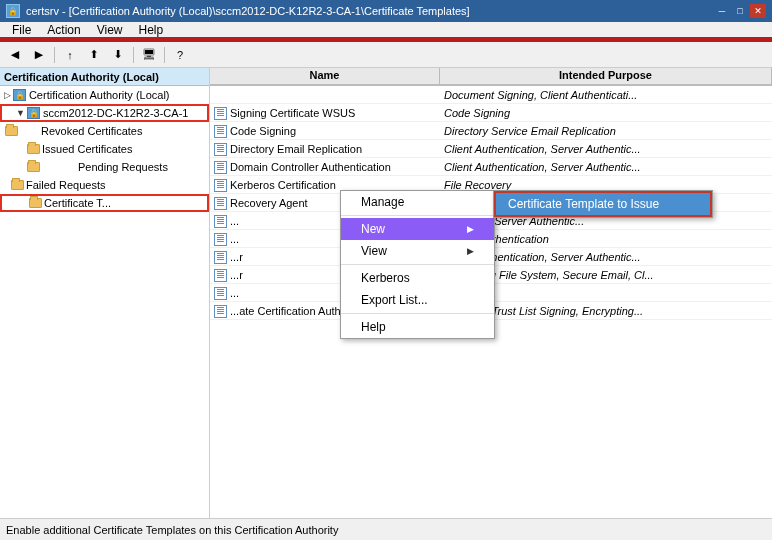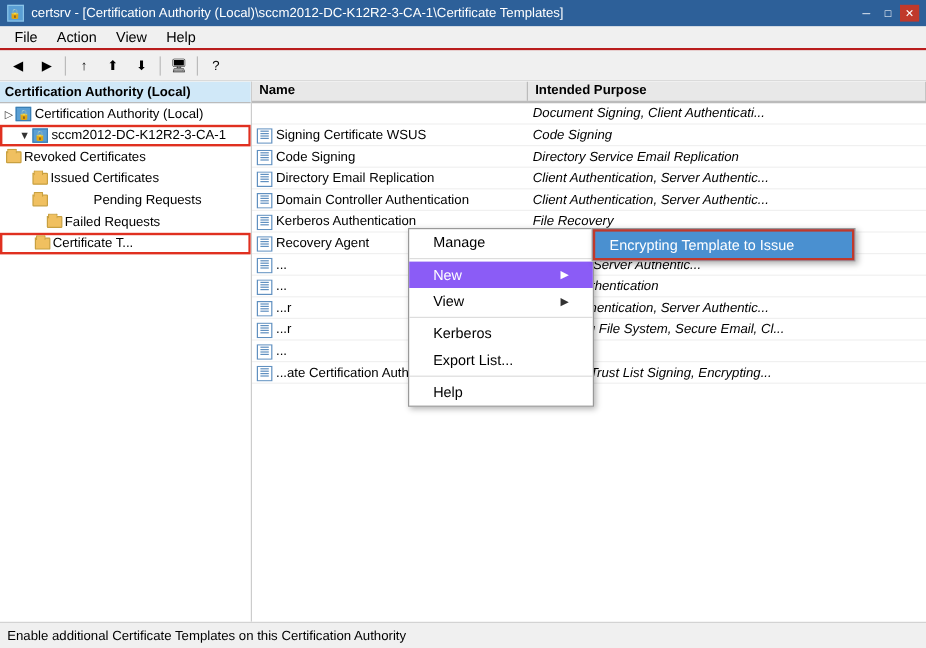--- a/index.html
+++ b/index.html
@@ -48,21 +48,21 @@
       border: none; background: transparent;
     }
     .title-btn.close { background: #c0392b; }
 
     
     .menu-bar {
       background: #f0f0f0;
       height: 20px;
       display: flex;
       align-items: center;
-      border-bottom: 2px solid #b91c1c;
+      border-bottom: 5px solid #b91c1c;
       padding: 0 4px;
     }
     .menu-item {
       padding: 2px 8px;
       font-size: 12px;
       cursor: pointer;
     }
 
     
     .toolbar {
@@ -159,20 +159,21 @@
       border-bottom: 2px solid #bbb;
       height: 18px;
     }
     .list-col-header {
       padding: 1px 6px;
       font-size: 11px;
       font-weight: bold;
       border-right: 1px solid #bbb;
       white-space: nowrap;
       overflow: hidden;
+      text-align: center;
     }
     .col-name { width: 230px; }
     .col-purpose { flex: 1; }
 
     .list-rows {
       overflow-y: auto;
     }
     .list-row {
       display: flex;
       height: 18px;
@@ -335,39 +336,39 @@
     <div class="tree-item sccm-item" style="padding-left:14px;">
       <span class="expand-arrow">▼</span>
       <div class="tree-icon">
         <div style="width:13px;height:12px;background:#5a9fd4;border:1px solid #3a7fb4;font-size:7px;color:white;display:flex;align-items:center;justify-content:center;">
           <span style="color:#ffd700;font-size:8px;">🔒</span>
         </div>
       </div>
       <span style="font-size:11px;">sccm2012-DC-K12R2-3-CA-1</span>
     </div>
 
-    <div class="tree-item" style="">
+    <div class="tree-item" style="gap:21px;">
       <div class="tree-icon">
         <div class="folder-icon"></div>
       </div>
       <span>Revoked Certificates</span>
     </div>
     <div class="tree-item" style="padding-left:26px;">
       <div class="tree-icon">
         <div class="folder-icon"></div>
       </div>
       <span>Issued Certificates</span>
     </div>
     <div class="tree-item" style="padding-left:26px;gap:36px;">
       <div class="tree-icon">
         <div class="folder-icon"></div>
       </div>
       <span>Pending Requests</span>
     </div>
-    <div class="tree-item" style="padding-left:38px;">
+    <div class="tree-item" style="padding-left:10px;">
       <div class="tree-icon">
         <div class="folder-icon"></div>
       </div>
       <span>Failed Requests</span>
     </div>
 
     <div class="tree-item cert-templates-item" style="padding-left:26px;">
       <div class="tree-icon">
         <div class="folder-icon"></div>
       </div>
@@ -405,21 +406,21 @@
       <div class="list-row">
         <div class="list-cell cell-name">
           <div class="doc-icon"></div>
           <span>Domain Controller Authentication</span>
         </div>
         <div class="list-cell cell-purpose">Client Authentication, Server Authentic...</div>
       </div>
       <div class="list-row">
         <div class="list-cell cell-name">
           <div class="doc-icon"></div>
-          <span>Kerberos Authentication</span>
+          <span>Kerberos Certification</span>
         </div>
         <div class="list-cell cell-purpose">Client Authentication, Server Authentic...</div>
       </div>
       <div class="list-row">
         <div class="list-cell cell-name">
           <div class="doc-icon"></div>
           <span>Recovery Agent</span>
         </div>
         <div class="list-cell cell-purpose">File Recovery</div>
       </div>
@@ -497,21 +498,21 @@
           <span>Export List...</span>
         </div>
         <div class="ctx-separator"></div>
         <div class="ctx-item">
           <span>Help</span>
         </div>
       </div>
 
       <div class="submenu">
         <div class="submenu-item highlighted-item">
-          <span>Encrypting Template to Issue</span>
+          <span>Certificate Template to Issue</span>
         </div>
       </div>
     </div>
   </div>
 </div>
 
 <div class="status-bar">
   <span>Enable additional Certificate Templates on this Certification Authority</span>
 </div>
 

